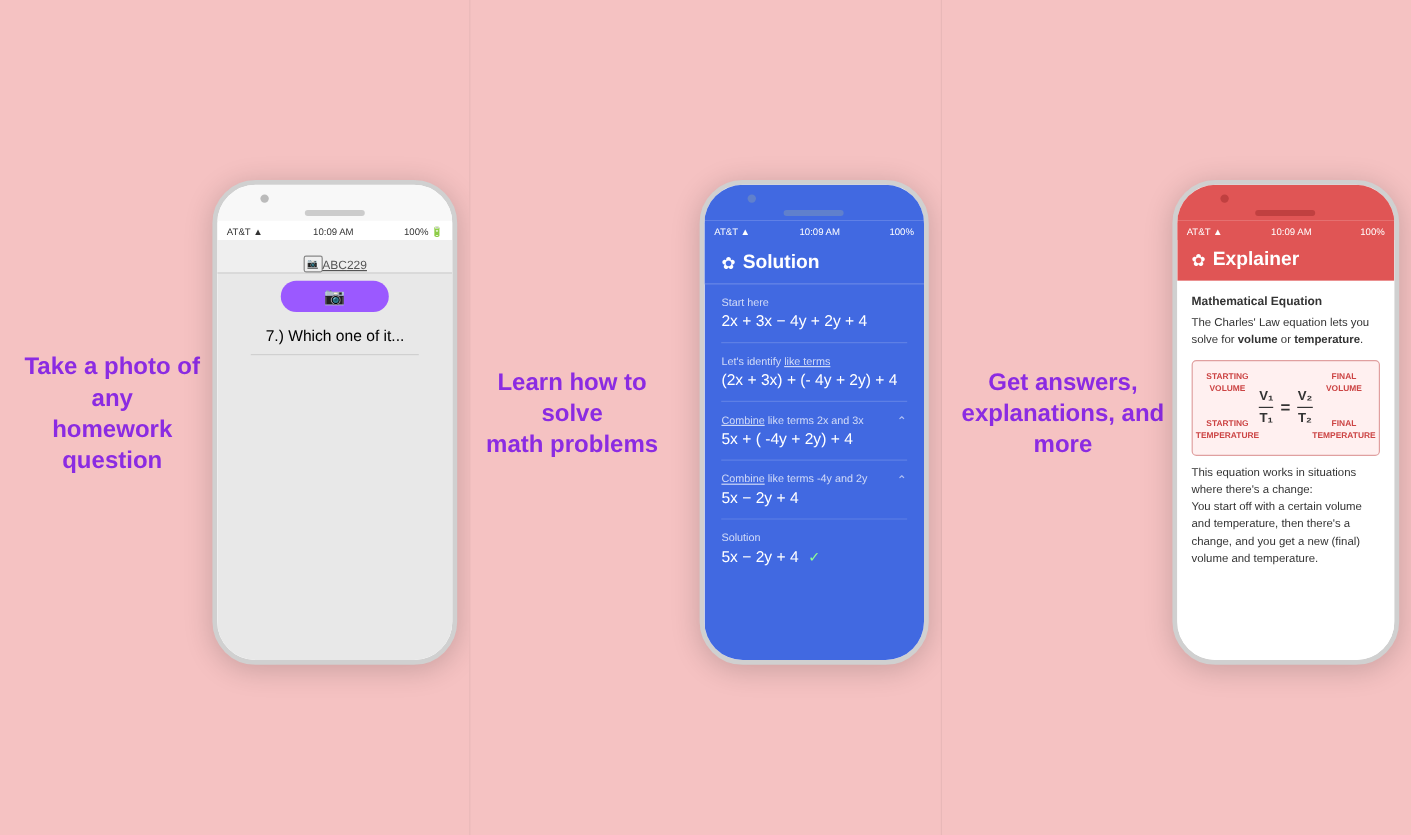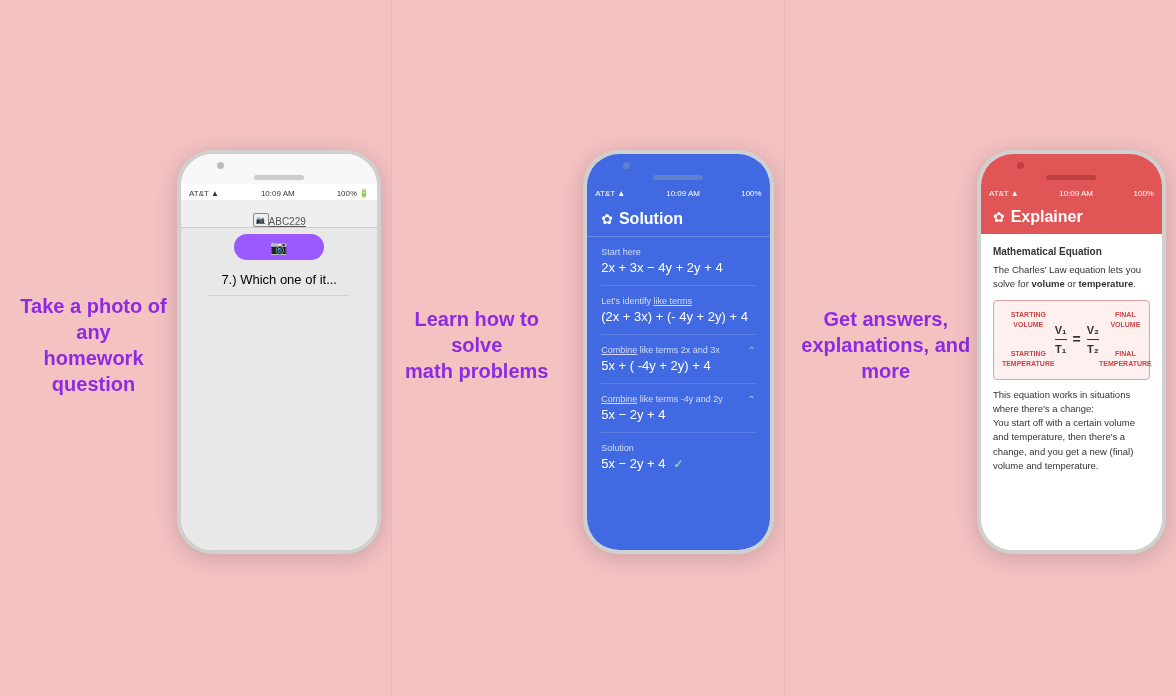--- a/index.html
+++ b/index.html
@@ -250,21 +250,21 @@
       justify-content: center;
       font-size: 8px;
       color: #cc4444;
       position: relative;
       height: 80px;
     }
 
     .diagram-inner {
       display: flex;
       align-items: center;
-      justify-content: space-between;
+      justify-content: center;
       width: 100%;
       font-size: 7px;
       font-weight: 700;
       color: #cc4444;
     }
 
     .diagram-fraction {
       display: flex;
       flex-direction: column;
       align-items: center;

